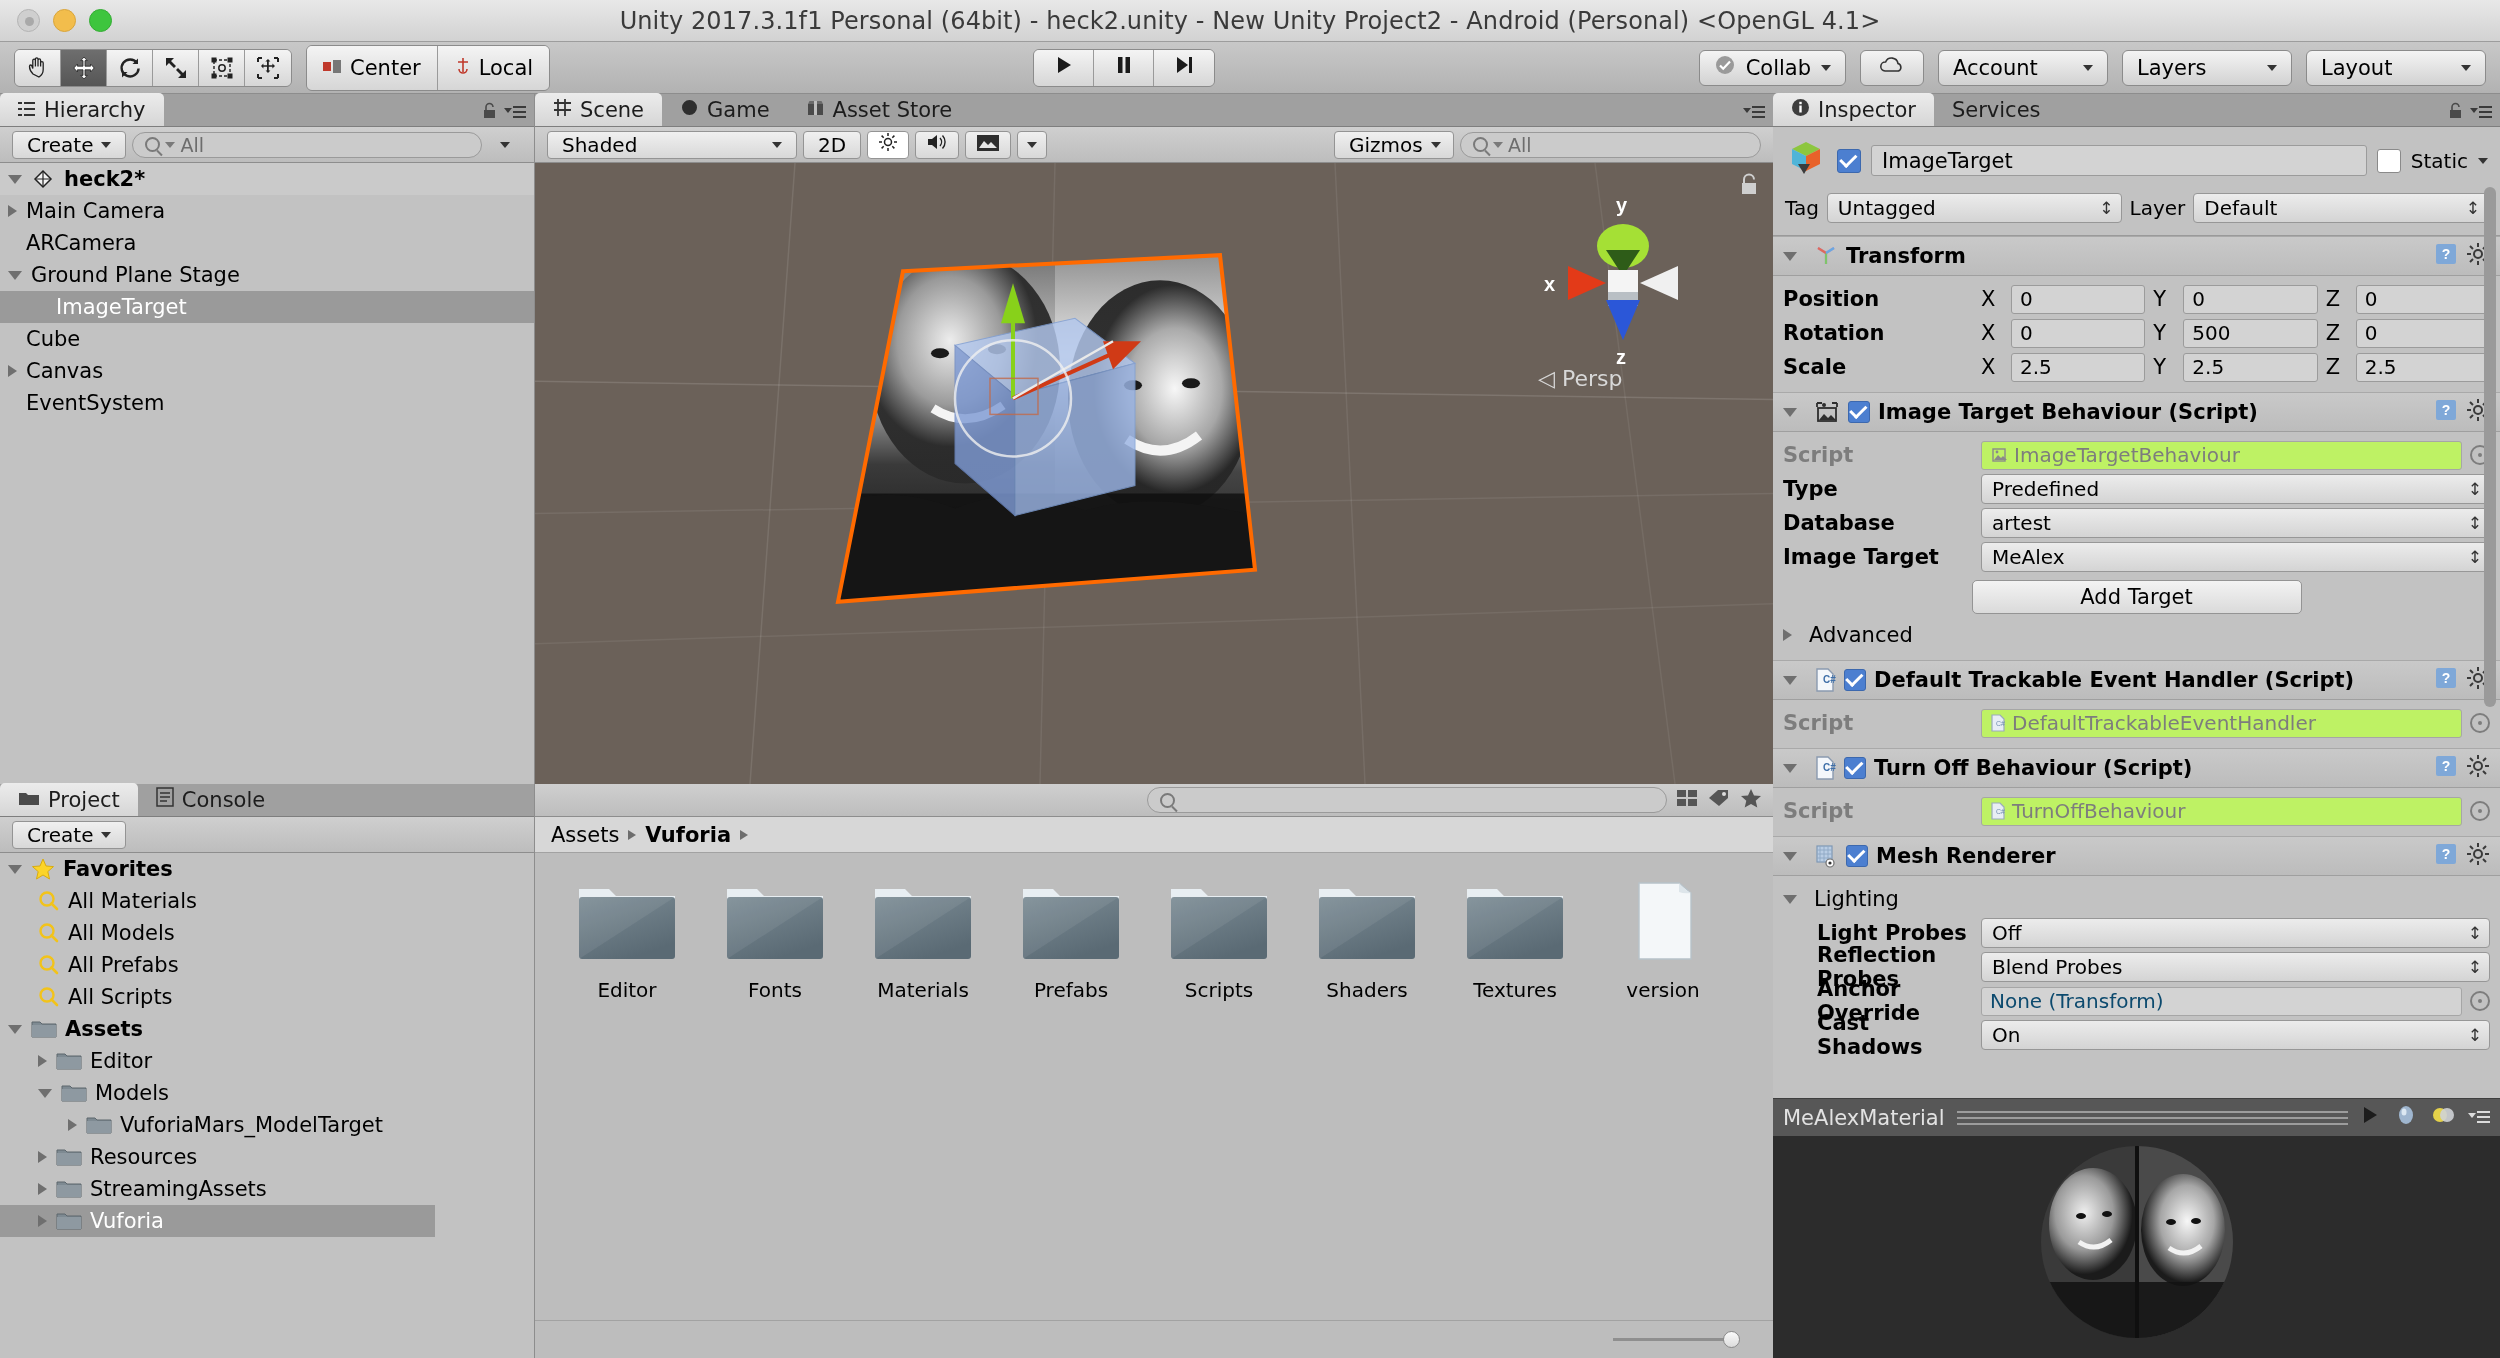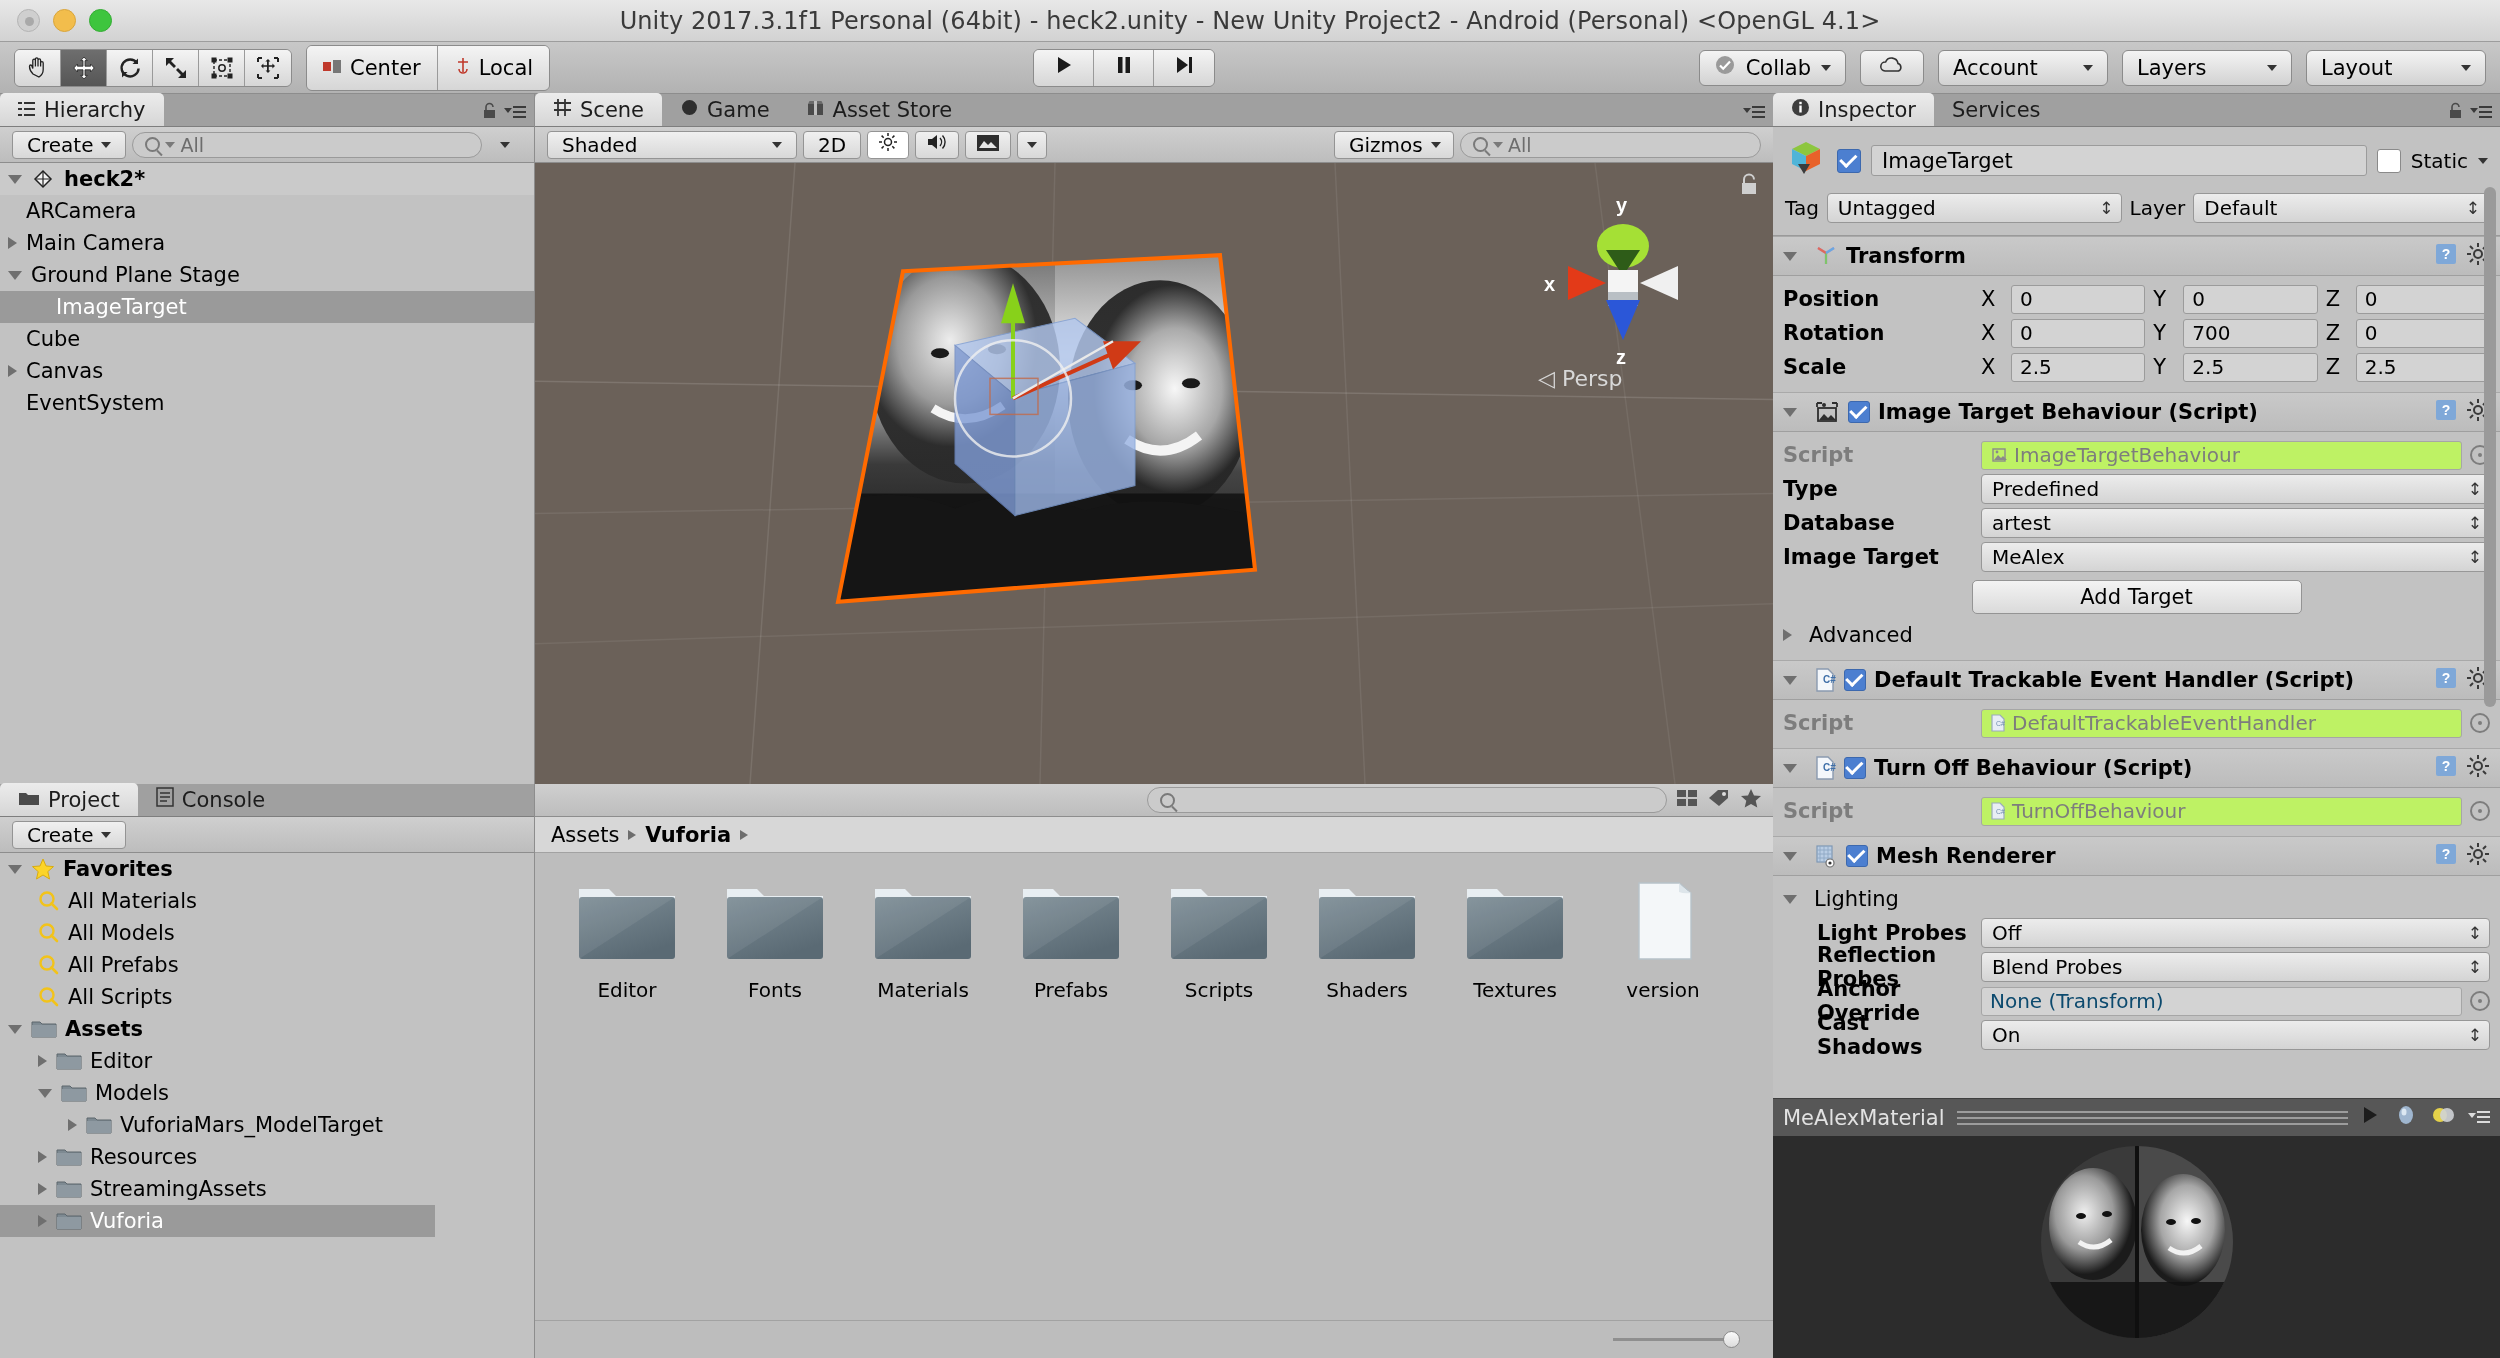--- a/index.html
+++ b/index.html
@@ -385,27 +385,27 @@
               <svg width="24" height="22" viewBox="0 0 24 22">
                   <path d="M4 11l8-8 8 8-8 8z" fill="#f2f2f2" stroke="#222" stroke-width="1.5"></path>
                   <path d="M12 3v16M4 11h16" stroke="#222" stroke-width="1.2"></path>
                 </svg>
             </span>
             <span>heck2*</span>
           </div>
           <div id="hier-items">
               <div class="hrow">
                 <span style="display: inline-block; width: 0px;"></span>
+                <span class="tri "></span>
+                <span>Main Camera</span>
+              </div>
+              <div class="hrow">
+                <span style="display: inline-block; width: 0px;"></span>
                 <span class="tri blank"></span>
                 <span>ARCamera</span>
-              </div>
-              <div class="hrow">
-                <span style="display: inline-block; width: 0px;"></span>
-                <span class="tri "></span>
-                <span>Main Camera</span>
               </div>
               <div class="hrow">
                 <span style="display: inline-block; width: 0px;"></span>
                 <span class="tri open"></span>
                 <span>Ground Plane Stage</span>
               </div>
               <div class="hrow sel">
                 <span style="display: inline-block; width: 30px;"></span>
                 <span class="tri blank"></span>
                 <span>ImageTarget</span>
@@ -1026,21 +1026,21 @@
               <span class="axis">Y</span>
               <span class="num">0</span>
               <span class="axis">Z</span>
               <span class="num">0</span>
             </div>
             <div class="frow">
               <span class="flabel">Rotation</span>
               <span class="axis">X</span>
               <span class="num">0</span>
               <span class="axis">Y</span>
-              <span class="num">700</span>
+              <span class="num">500</span>
               <span class="axis">Z</span>
               <span class="num">0</span>
             </div>
             <div class="frow">
               <span class="flabel">Scale</span>
               <span class="axis">X</span>
               <span class="num">2.5</span>
               <span class="axis">Y</span>
               <span class="num">2.5</span>
               <span class="axis">Z</span>

